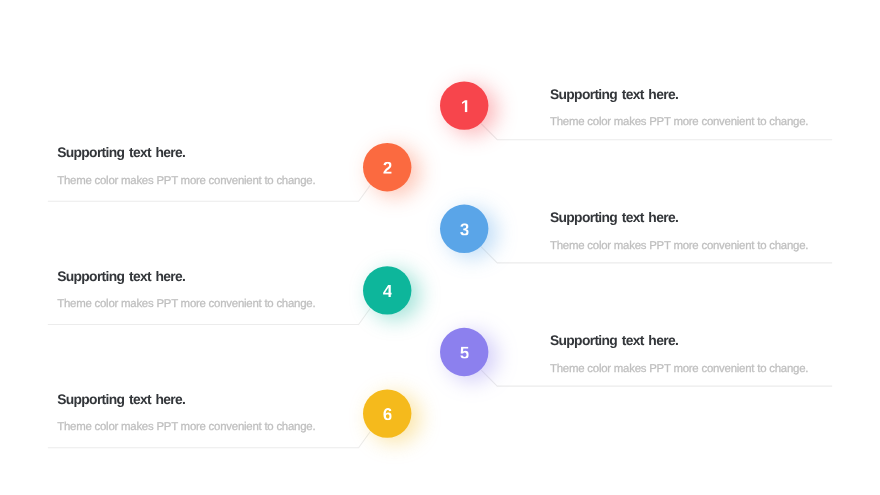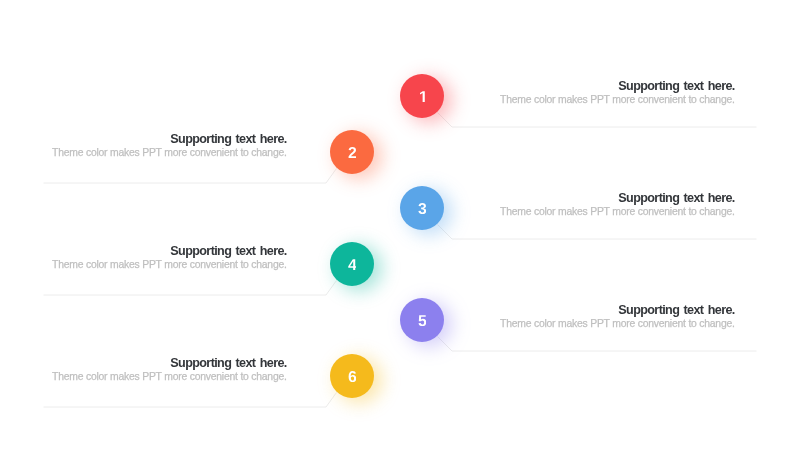--- a/index.html
+++ b/index.html
@@ -11,25 +11,25 @@
 
   .row{position:absolute;left:0;top:0;width:800px;height:450px;}
 
   .card-rule{position:absolute;left:0;top:0;width:800px;height:450px;overflow:visible;
              pointer-events:none;}
 
   .badge{position:absolute;width:44px;height:44px;border-radius:50%;
          display:flex;align-items:center;justify-content:center;}
   .badge svg{display:block;position:relative;top:0.8px;}
 
-  .txt{position:absolute;mix-blend-mode:multiply;text-align:right;}
+  .txt{position:absolute;mix-blend-mode:multiply;}
   .title{font-size:12.6px;font-weight:bold;color:#33363a;white-space:nowrap;
          letter-spacing:-0.62px;word-spacing:1.4px;line-height:12px;}
   .sub{font-size:10.4px;color:#bfbfbf;white-space:nowrap;letter-spacing:-0.22px;
-       line-height:11px;margin-top:2px;-webkit-text-stroke:0.25px #bfbfbf;}
+       line-height:11px;margin-top:14px;-webkit-text-stroke:0.25px #bfbfbf;}
 </style>
 </head>
 <body>
 
 <div class="slide" id="slide">
     <div class="row">
       <svg class="card-rule" width="800" height="450">
         <path d="M 437.5 112.5 L 452 127 L 756.5 127" fill="none" stroke="#ececec" stroke-width="1"></path>
       </svg>
       <div class="txt" style="left: 500px; top: 80px;">

